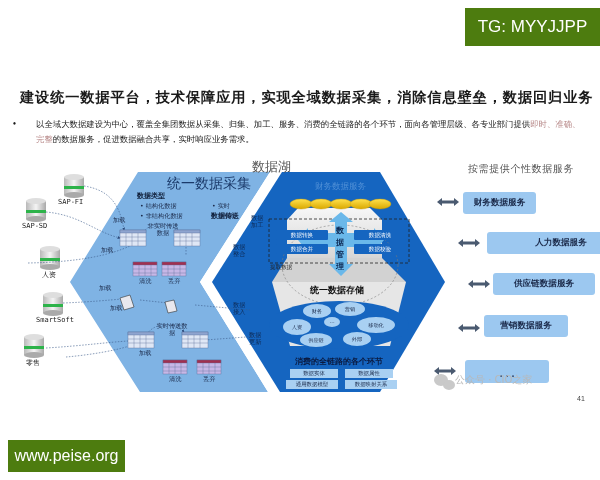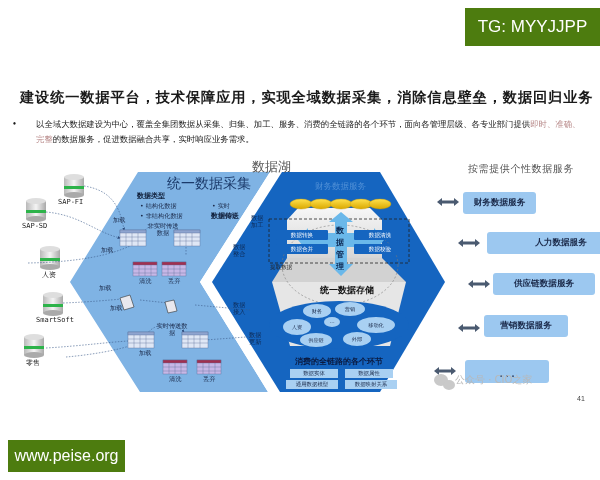--- a/index.html
+++ b/index.html
@@ -247,21 +247,21 @@
 <div class="lbl tiny" style="left:249px;top:331px;width:14px;white-space:normal;line-height:7px;color:#0d2a55;">数据更新</div>
 <div class="lbl" style="left:270px;top:264px;font-size:5.6px;color:#222;">提取数据</div>
 
 <div class="lbl" style="left:315px;top:181px;font-size:8.5px;color:#4f8fd6;">财务数据服务</div>
 <div class="lbl white" style="left:276px;top:230px;width:52px;text-align:center;font-size:5.6px;line-height:10px;">数据转换</div>
 <div class="lbl white" style="left:276px;top:244px;width:52px;text-align:center;font-size:5.6px;line-height:10px;">数据合并</div>
 <div class="lbl white" style="left:354px;top:230px;width:52px;text-align:center;font-size:5.6px;line-height:10px;">数据清洗</div>
 <div class="lbl white" style="left:354px;top:244px;width:52px;text-align:center;font-size:5.6px;line-height:10px;">数据校验</div>
 <div class="lbl" style="left:336px;top:224px;width:11px;white-space:normal;font-size:8px;line-height:12px;font-weight:bold;color:#0d2a55;">数据管理</div>
 
-<div class="lbl" style="left:320px;top:284px;font-size:9px;font-weight:bold;color:#111;">统一数据存储</div>
+<div class="lbl" style="left:310px;top:284px;font-size:9px;font-weight:bold;color:#111;">统一数据存储</div>
 <div class="lbl" style="left:303px;top:308px;width:28px;text-align:center;font-size:5.2px;color:#1b2a4a;">财务</div>
 <div class="lbl" style="left:336px;top:306px;width:28px;text-align:center;font-size:5.2px;color:#1b2a4a;">营销</div>
 <div class="lbl" style="left:283px;top:324px;width:28px;text-align:center;font-size:5.2px;color:#1b2a4a;">人资</div>
 <div class="lbl" style="left:324px;top:318px;width:16px;text-align:center;font-size:5.2px;color:#1b2a4a;">…</div>
 <div class="lbl" style="left:302px;top:337px;width:28px;text-align:center;font-size:5.2px;color:#1b2a4a;">供应链</div>
 <div class="lbl" style="left:343px;top:336px;width:28px;text-align:center;font-size:5.2px;color:#1b2a4a;">外部</div>
 <div class="lbl" style="left:358px;top:322px;width:36px;text-align:center;font-size:5.2px;color:#1b2a4a;">移动化</div>
 
 <div class="lbl" style="left:295px;top:356px;font-size:8px;font-weight:bold;color:#0a1a40;">消费的全链路的各个环节</div>
 <div class="lbl" style="left:290px;top:369px;width:48px;text-align:center;font-size:5.4px;line-height:9px;color:#1b2a4a;">数据实体</div>

